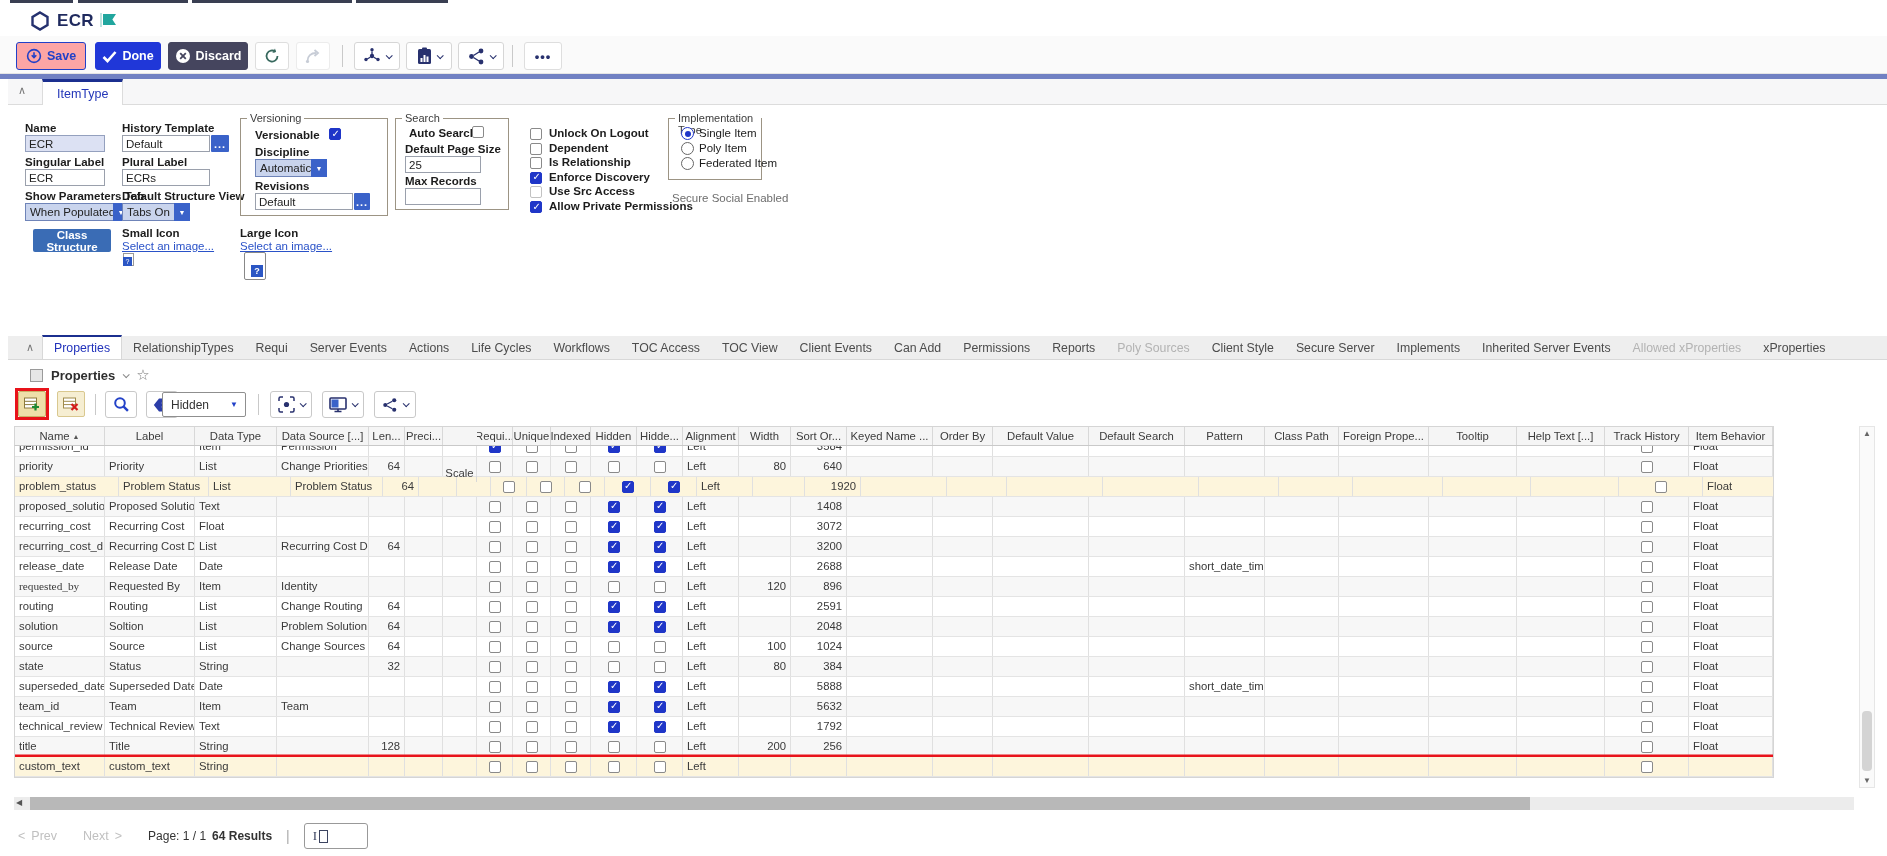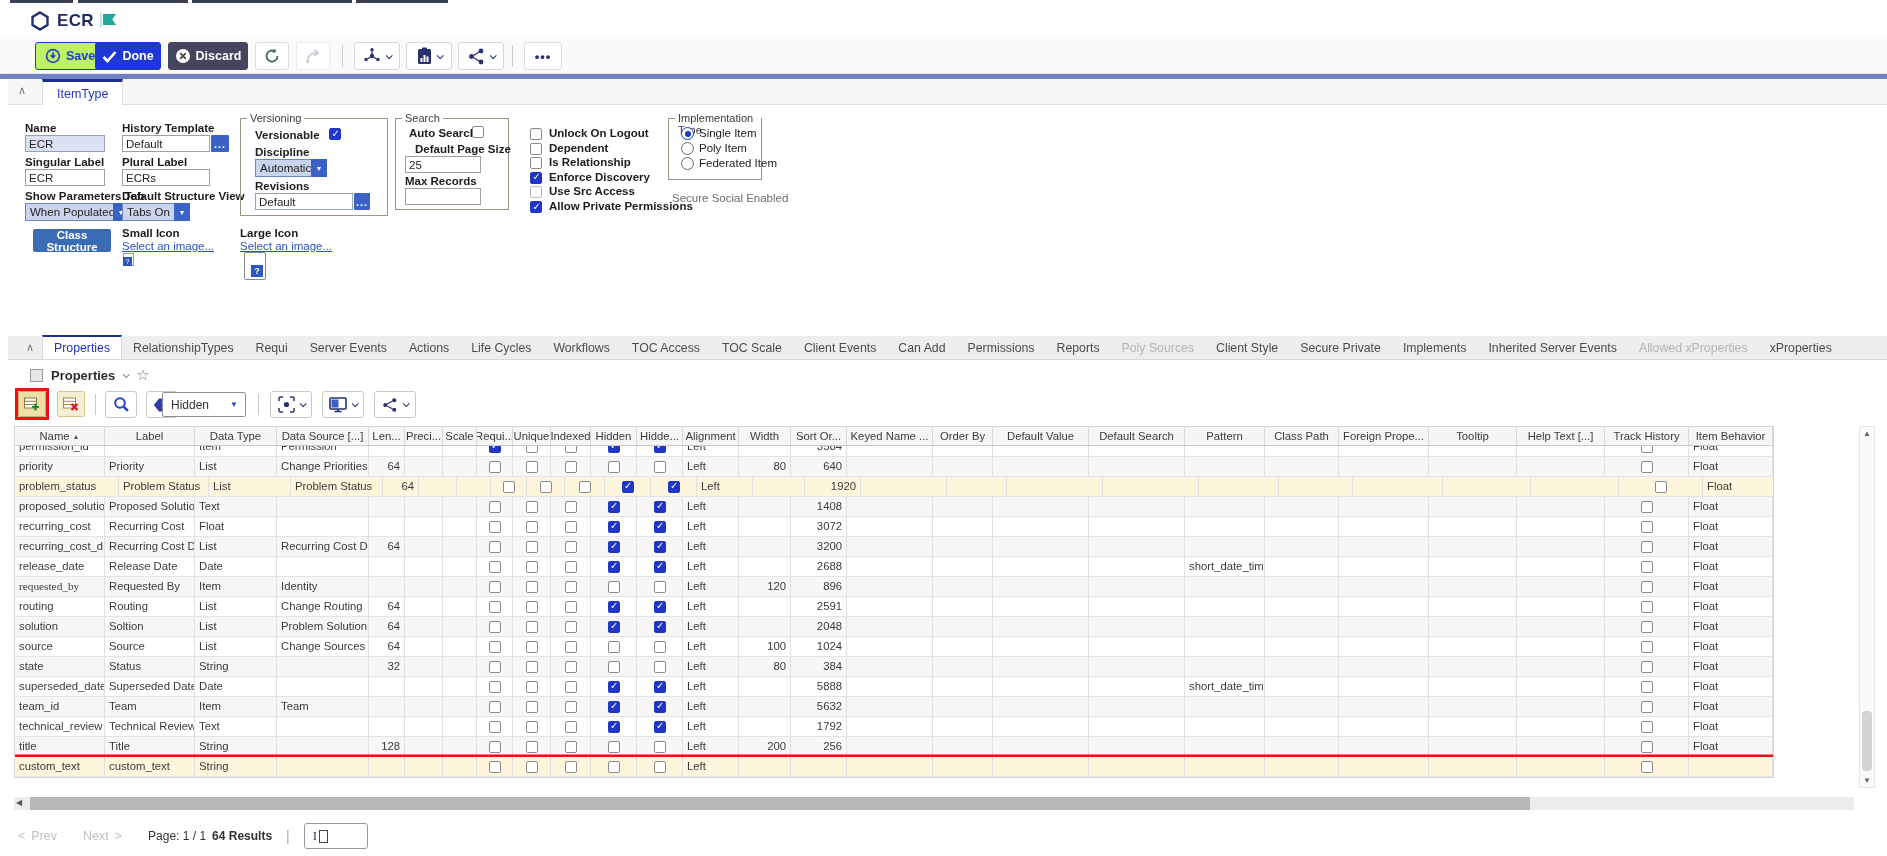--- a/index.html
+++ b/index.html
@@ -15,21 +15,21 @@
   #titlebar { position:absolute; left:0; top:3px; width:100%; height:32px; background:#fff; }
   #page-title { position:absolute; left:57px; top:8px; font-size:17px; font-weight:bold; color:#1f2a5e; letter-spacing:.3px; }
   #hex-icon { position:absolute; left:30px; top:8px; }
   #flag-icon { position:absolute; left:100px; top:10px; width:16px; height:14px; }
   #flag-icon .pole { position:absolute; left:0; top:0; width:2px; height:14px; background:#bfe3e0; }
   #flag-icon .flag { position:absolute; left:3px; top:1px; width:13px; height:11px; background:#21a69e; clip-path:polygon(0 0,100% 0,72% 50%,100% 100%,0 100%); }
 
   
   #main-toolbar { position:absolute; left:0; top:36px; width:100%; height:38px; background:#fafafa; border-bottom:1px solid #e5e5e5; }
   .tb-btn { position:absolute; top:6px; height:28px; border-radius:3px; display:flex; align-items:center; justify-content:center; gap:5px; font-size:12.5px; font-weight:bold; cursor:pointer; }
-  #btn-save { left:35px; width:70px; background:#bef264; border:1px solid #2140c8; color:#2140c8;justify-content:center; }
+  #btn-save { left:16px; width:70px; background:#fca5a5; border:1px solid #2140c8; color:#2140c8;justify-content:center; }
   #btn-done { left:95px; width:66px; background:#2037d8; border:1px solid #2037d8; color:#fff; }
   #btn-discard { left:168px; width:80px; background:#45455e; border:1px solid #45455e; color:#fff; }
   .tb-ico { position:absolute; top:6px; width:34px; height:28px; border:1px solid #dedede; border-radius:3px; background:#fff; display:flex; align-items:center; justify-content:center; cursor:pointer; }
   .tb-drop { position:absolute; top:6px; width:46px; height:28px; border:1px solid #d6d6d6; border-radius:3px; background:#fff; display:flex; align-items:center; justify-content:center; gap:5px; cursor:pointer; }
   .tb-sep { position:absolute; top:9px; width:1px; height:22px; background:#c9c9c9; }
   .chv { display:inline-block; width:5px; height:5px; border-right:1.6px solid #28316e; border-bottom:1.6px solid #28316e; transform:rotate(45deg) translateY(-1px); }
   .chv.gray { border-color:#8a8a8a; }
 
   
   #blue-band { position:absolute; left:0; top:74px; width:100%; height:5px; background:#7181c3; }
@@ -279,21 +279,21 @@
     <span class="flabel" style="left:232px; top:122px;">Large Icon</span>
     <span class="link" style="left:232px; top:135px;">Select an image...</span>
     <span class="ph-icon-lg" style="left:236px; top:147px;">
         <span class="q">?</span>
       </span>
 
     <div class="fieldset" style="left:387px; top:13px; width:114px; height:92px;">
       <span class="legend">Search</span>
       <span class="cblabel" style="left:13px; top:8px; font-weight:bold;">Auto Search</span>
       <span class="cb" style="position:absolute; left:76px; top:7px;"></span>
-      <span class="cblabel" style="left:19px; top:24px; font-weight:bold;">Default Page Size</span>
+      <span class="cblabel" style="left:9px; top:24px; font-weight:bold;">Default Page Size</span>
       <div class="finput" style="left:9px; top:37px; width:76px;">25</div>
       <span class="cblabel" style="left:9px; top:56px; font-weight:bold;">Max Records</span>
       <div class="finput" style="left:9px; top:69px; width:76px;"></div>
     </div>
 
     <div id="flags">
         <span class="cb" style="position: absolute; left: 522px; top: 23px;"></span>
         <span class="cblabel" style="left: 541px; top: 22px; font-weight: bold;">Unlock On Logout</span>
         <span class="cb" style="position: absolute; left: 522px; top: 37.6px;"></span>
         <span class="cblabel" style="left: 541px; top: 36.6px; font-weight: bold;">Dependent</span>
@@ -325,28 +325,28 @@
     <span id="tabs-collapse" style="position:absolute; left:18px; top:5px;">∧</span>
     <div id="tabs-row">
         <div class="tab active">Properties</div>
         <div class="tab">RelationshipTypes</div>
         <div class="tab">Requi</div>
         <div class="tab">Server Events</div>
         <div class="tab">Actions</div>
         <div class="tab">Life Cycles</div>
         <div class="tab">Workflows</div>
         <div class="tab">TOC Access</div>
-        <div class="tab">TOC Scale</div>
+        <div class="tab">TOC View</div>
         <div class="tab">Client Events</div>
         <div class="tab">Can Add</div>
         <div class="tab">Permissions</div>
         <div class="tab">Reports</div>
         <div class="tab disabled">Poly Sources</div>
         <div class="tab">Client Style</div>
-        <div class="tab">Secure Private</div>
+        <div class="tab">Secure Server</div>
         <div class="tab">Implements</div>
         <div class="tab">Inherited Server Events</div>
         <div class="tab disabled">Allowed xProperties</div>
         <div class="tab">xProperties</div>
       </div>
   </div>
 
   <div id="props-header">
     <span id="props-square"></span>
     <span id="props-title">Properties</span>
@@ -414,21 +414,21 @@
   </div>
 
   <div id="grid">
     <div id="grid-header">
         <div class="hcell" style="width: 90px;">Name<span class="sort">▲</span></div>
         <div class="hcell" style="width: 90px;">Label</div>
         <div class="hcell" style="width: 82px;">Data Type</div>
         <div class="hcell" style="width: 92px;">Data Source [...]</div>
         <div class="hcell" style="width: 36px;">Len...</div>
         <div class="hcell" style="width: 38px;">Preci...</div>
-        <div class="hcell" style="width: 34px;">Scale</div>
+        <div class="hcell" style="width: 34px; margin-top: 37px;">Scale</div>
         <div class="hcell" style="width: 36px;">Requi...</div>
         <div class="hcell" style="width: 38px;">Unique</div>
         <div class="hcell" style="width: 40px;">Indexed</div>
         <div class="hcell" style="width: 46px;">Hidden</div>
         <div class="hcell" style="width: 46px;">Hidde...</div>
         <div class="hcell" style="width: 56px;">Alignment</div>
         <div class="hcell" style="width: 52px;">Width</div>
         <div class="hcell" style="width: 56px;">Sort Or...</div>
         <div class="hcell" style="width: 86px;">Keyed Name ...</div>
         <div class="hcell" style="width: 60px;">Order By</div>

